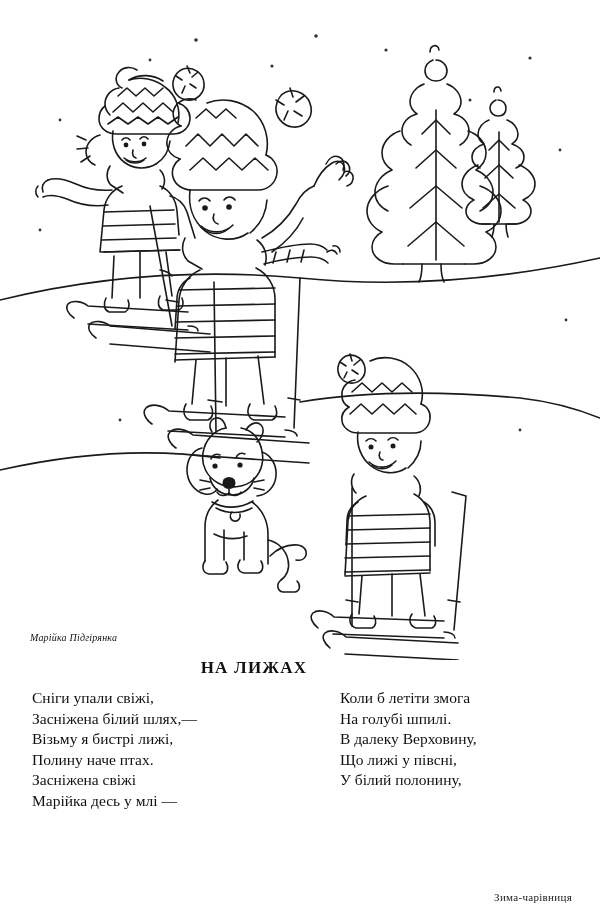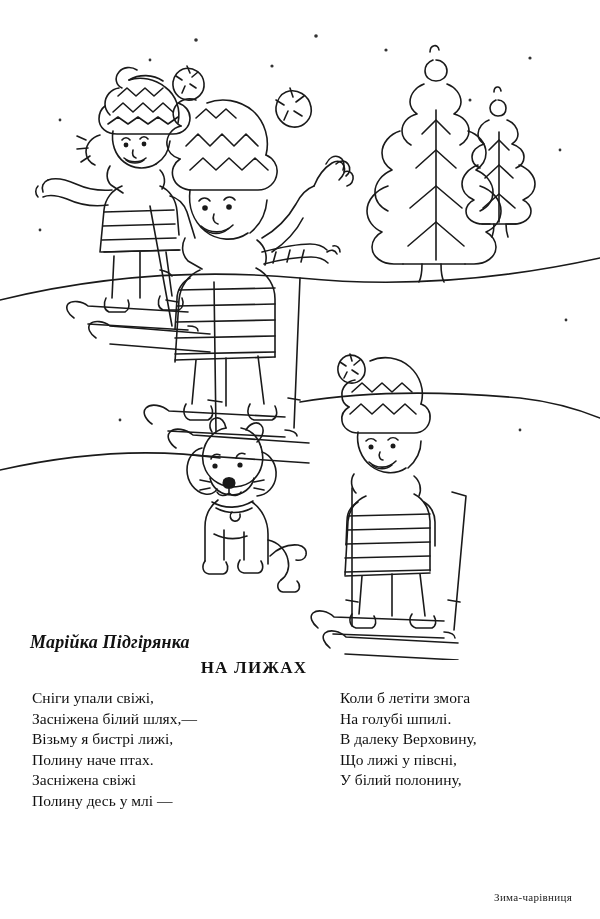--- a/index.html
+++ b/index.html
@@ -36,22 +36,22 @@
     left: 0;
     top: 620px;
     width: 600px;
   }
   .author {
     position: absolute;
     left: 30px;
     top: 12px;
     font-family: "Liberation Serif", serif;
     font-style: italic;
-    font-weight: bold;
-    font-size: 18px;
+    font-weight: normal;
+    font-size: 10px;
     letter-spacing: 0.2px;
     color: #111;
   }
   .poem-title {
     position: absolute;
     left: 0;
     top: 38px;
     width: 508px;
     text-align: center;
     font-family: "Liberation Serif", serif;
@@ -369,21 +369,21 @@
   <div class="poem-area">
     <div class="author">Марійка Підгірянка</div>
     <div class="poem-title">НА ЛИЖАХ</div>
     <div class="stanzas">
       <div class="stanza left">
         <span class="line">Сніги упали свіжі,</span>
         <span class="line">Засніжена білий шлях,—</span>
         <span class="line">Візьму я бистрі лижі,</span>
         <span class="line">Полину наче птах.</span>
         <span class="line">Засніжена свіжі</span>
-        <span class="line">Полину десь у млі —</span>
+        <span class="line">Марійка десь у млі —</span>
       </div>
       <div class="stanza right">
         <span class="line">Коли б летіти змога</span>
         <span class="line">На голубі шпилі.</span>
         <span class="line">В далеку Верховину,</span>
         <span class="line">Що лижі у півсні,</span>
         <span class="line">У білий полонину,</span>
       </div>
     </div>
   </div>

